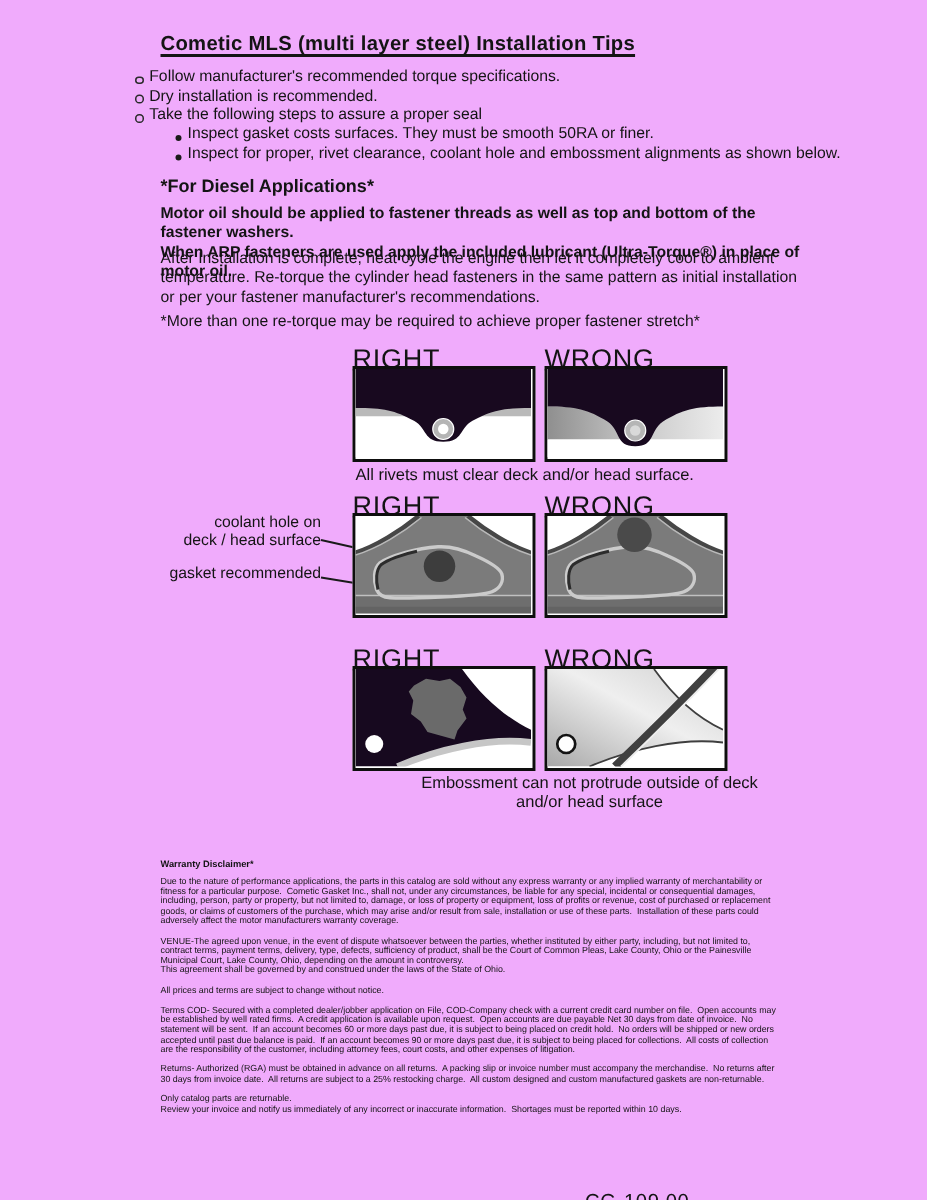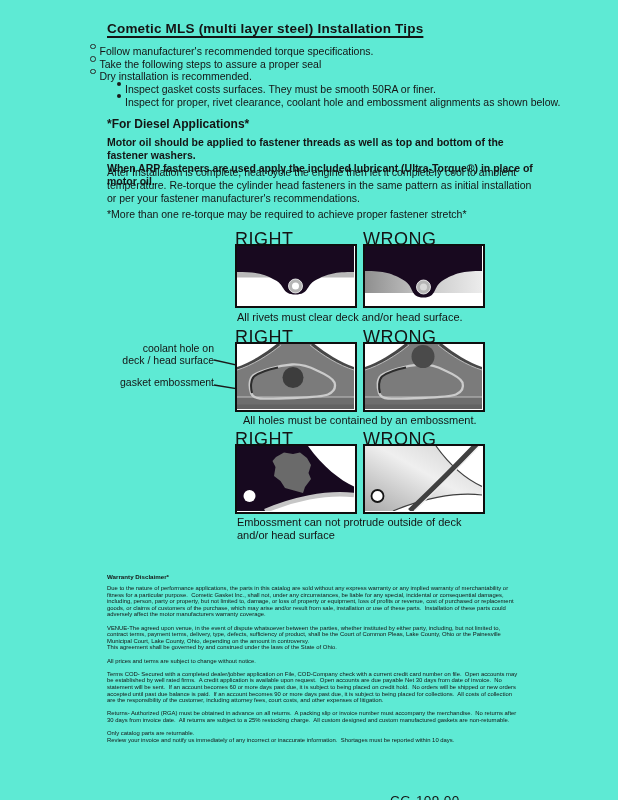--- a/index.html
+++ b/index.html
@@ -1,28 +1,28 @@
 <!DOCTYPE html>
 <html><head>
 <meta charset="utf-8">
 <style>
   html,body{margin:0;padding:0;background:#e8e8e8;}
   .page{
-    position:relative;width:618px;height:800px;background:#5eead4;margin:0 auto;
+    position:relative;width:618px;height:800px;background:#f0abfc;margin:0 auto;
     font-family:"Liberation Sans","DejaVu Sans",sans-serif;color:#141414;overflow:hidden;
   }
   .abs{position:absolute;}
   .title{
     font-size:13.5px;font-weight:bold;letter-spacing:.2px;
     text-decoration:underline;text-underline-offset:2.5px;text-decoration-thickness:1.5px;
     white-space:nowrap;
   }
   .body{font-size:10.5px;line-height:13px;white-space:pre-line;}
   .bullets{font-size:10.5px;line-height:12.7px;}
-  .b-line{display:flex;align-items:flex-start;white-space:nowrap;}
+  .b-line{display:flex;align-items:flex-end;white-space:nowrap;}
   .b-sub{margin-left:27px;}
   .dot-o{flex:0 0 auto;width:3.5px;height:3.5px;border:1px solid #2a2a2a;border-radius:50%;margin-right:4px;position:relative;top:-1.5px;}
   .dot-f{flex:0 0 auto;width:4px;height:4px;background:#1a1a1a;border-radius:50%;margin-right:4px;position:relative;top:-1.5px;}
   .h2{font-size:12px;font-weight:bold;white-space:nowrap;}
   .diag-label{font-size:18px;letter-spacing:.5px;width:122px;white-space:nowrap;text-decoration:underline;}
   .diag-box{width:122px;height:64px;border:2.5px solid #0e0e0e;box-sizing:border-box;background:#fff;}
   .diag-box svg{display:block;width:117px;height:59px;}
   .diag-box.tall{height:70px;}
   .diag-box.tall svg{height:65px;}
   .caption{font-size:11px;line-height:13px;white-space:pre-line;}
@@ -38,25 +38,25 @@
 
   <div class="abs title" style="left:107px;top:21px;">Cometic MLS (multi layer steel) Installation Tips</div>
 
   <div class="abs bullets" style="left:90px;top:45px;">
     <div class="b-line">
       <span class="dot-o"></span>
       <span>Follow manufacturer's recommended torque specifications.</span>
     </div>
     <div class="b-line">
       <span class="dot-o"></span>
-      <span>Take the following steps to assure a proper seal</span>
+      <span>Dry installation is recommended.</span>
     </div>
     <div class="b-line">
       <span class="dot-o"></span>
-      <span>Dry installation is recommended.</span>
+      <span>Take the following steps to assure a proper seal</span>
     </div>
     <div class="b-line b-sub">
       <span class="dot-f"></span>
       <span>Inspect gasket costs surfaces.  They must be smooth 50RA or finer.</span>
     </div>
     <div class="b-line b-sub">
       <span class="dot-f"></span>
       <span>Inspect for proper, rivet clearance, coolant hole and embossment alignments as shown below.</span>
     </div>
   </div>
@@ -98,21 +98,21 @@
       <circle cx="58.5" cy="41" r="3.5" fill="#d9d9d9"></circle>
     </svg>
   </div>
   <div class="abs caption" style="left:237px;top:311px;">All rivets must clear deck and/or head surface.</div>
 
   <div class="abs diag-label" style="left:235px;top:327px;">RIGHT</div>
   <div class="abs diag-label" style="left:363px;top:327px;">WRONG</div>
 
   <div class="abs ann" style="left:108px;top:343px;">coolant hole on
 deck / head surface</div>
-  <div class="abs ann" style="left:108px;top:377px;">gasket embossment</div>
+  <div class="abs ann" style="left:108px;top:377px;">gasket recommended</div>
   <svg class="abs" style="left:108px;top:338px;" width="200" height="70">
     <line x1="106" y1="22" x2="186" y2="40" stroke="#1a1a1a" stroke-width="1.3"></line>
     <line x1="106" y1="47" x2="155" y2="55" stroke="#1a1a1a" stroke-width="1.3"></line>
   </svg>
 
   <div class="abs diag-box tall" style="left:235px;top:342px;">
     <svg viewBox="0 0 117 65" preserveAspectRatio="none">
       <rect width="117" height="65" fill="#7b7b7b"></rect>
       <rect y="53" width="117" height="12" fill="#6e6e6e"></rect>
       <line x1="0" y1="53" x2="117" y2="53" stroke="#c0c0c0" stroke-width="1"></line>
@@ -138,21 +138,20 @@
       <path d="M75,0 H117 V24.5 C104,20.5 87,10 75,0 Z" fill="#ffffff"></path>
       <path d="M42,0 C30,10 13,20.5 0,24.5" stroke="#474747" stroke-width="3" fill="none"></path>
       <path d="M75,0 C87,10 104,20.5 117,24.5" stroke="#474747" stroke-width="3" fill="none"></path>
       <path d="M44,1 C32,11 15,21.5 0,26" stroke="#b9b9b9" stroke-width="1" fill="none"></path>
       <path d="M73,1 C85,11 102,21.5 117,26" stroke="#b9b9b9" stroke-width="1" fill="none"></path>
       <path d="M14,49 C12,43 12,35 16,31.5 C23,26.5 41,21.5 55,20.5 C64,20 71,22 80,26.5 C90,31 96,34.5 97.5,38.5 C99,43.5 96.5,48 91,50.5 C83,54 31,55 23,54.5 C18,54.2 15.5,52.5 14,49 Z" fill="none" stroke="#cbcbcb" stroke-width="2.3"></path>
       <path d="M15,49 C13.5,43.5 13.5,36 17,32.5 C21,29.5 31,25.5 41,23.5" fill="none" stroke="#2c2c2c" stroke-width="2"></path>
       <circle cx="58" cy="12.5" r="11.5" fill="#4a4a4a"></circle>
     </svg>
   </div>
-  <div class="abs caption" style="left:243px;top:414px;">All holes must be contained by an embossment.</div>
 
   <div class="abs diag-label" style="left:235px;top:429px;">RIGHT</div>
   <div class="abs diag-label" style="left:363px;top:429px;">WRONG</div>
 
   <div class="abs diag-box tall" style="left:235px;top:444px;">
     <svg viewBox="0 0 117 65" preserveAspectRatio="none">
       <rect width="117" height="65" fill="#ffffff"></rect>
       <path d="M0,0 H71 C86,21 103,34 117,40.5 V49 C89,45.5 55,53.5 28,65 H0 Z" fill="#17091f"></path>
       <path d="M28,65 C55,53.5 89,45.5 117,49" stroke="#c6c6c6" stroke-width="4.5" fill="none"></path>
       <path d="M39,11 L47,6.5 56,8 63,6.5 70,12 74,19 71.5,27 74,33 68,41 66,47 57,44.5 48,42 43.5,35 37,30 38.5,21 35.5,15 Z" fill="#6a6a6a"></path>
@@ -170,21 +169,21 @@
       </defs>
       <rect width="117" height="65" fill="#ffffff"></rect>
       <path d="M0,0 H71 C86,21 103,34 117,40.5 V49 C89,45.5 55,53.5 28,65 H0 Z" fill="url(#gb3)"></path>
       <path d="M71,0 C86,21 103,34 117,40.5" stroke="#3f3f3f" stroke-width="1.2" fill="none"></path>
       <path d="M28,65 C55,53.5 89,45.5 117,49" stroke="#3f3f3f" stroke-width="1.2" fill="none"></path>
       <path d="M45,65 C68,43 95,16 113,-3" stroke="#404040" stroke-width="5.5" fill="none"></path>
       <path d="M49,65 C72,43 98,17 116,-2" stroke="#ededed" stroke-width="1.3" fill="none"></path>
       <circle cx="12.5" cy="50" r="6" fill="#ffffff" stroke="#141414" stroke-width="1.8"></circle>
     </svg>
   </div>
-  <div class="abs caption" style="left:237px;top:516px;width:280px;">Embossment can not protrude outside of deck
+  <div class="abs caption" style="left:253px;top:516px;width:280px;text-align:center;">Embossment can not protrude outside of deck
 and/or head surface</div>
 
   <div class="abs disc-head" style="left:107px;top:573px;">Warranty Disclaimer*</div>
   <div class="abs disc" style="left:107px;top:585px;width:440px;">
     <p>Due to the nature of performance applications, the parts in this catalog are sold without any express warranty or any implied warranty of merchantability or
 fitness for a particular purpose.  Cometic Gasket Inc., shall not, under any circumstances, be liable for any special, incidental or consequential damages,
 including, person, party or property, but not limited to, damage, or loss of property or equipment, loss of profits or revenue, cost of purchased or replacement
 goods, or claims of customers of the purchase, which may arise and/or result from sale, installation or use of these parts.  Installation of these parts could
 adversely affect the motor manufacturers warranty coverage.</p>
     <p>VENUE-The agreed upon venue, in the event of dispute whatsoever between the parties, whether instituted by either party, including, but not limited to,

